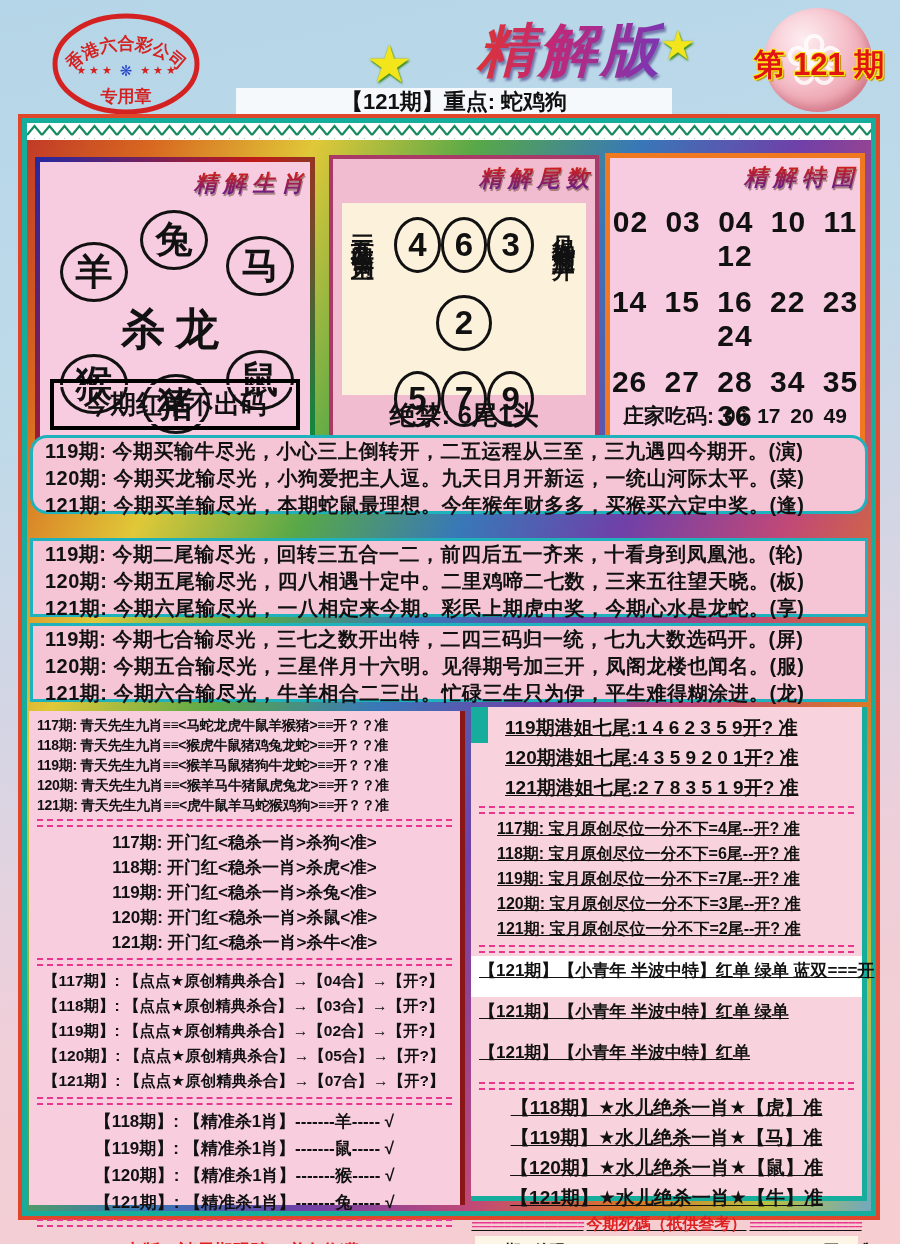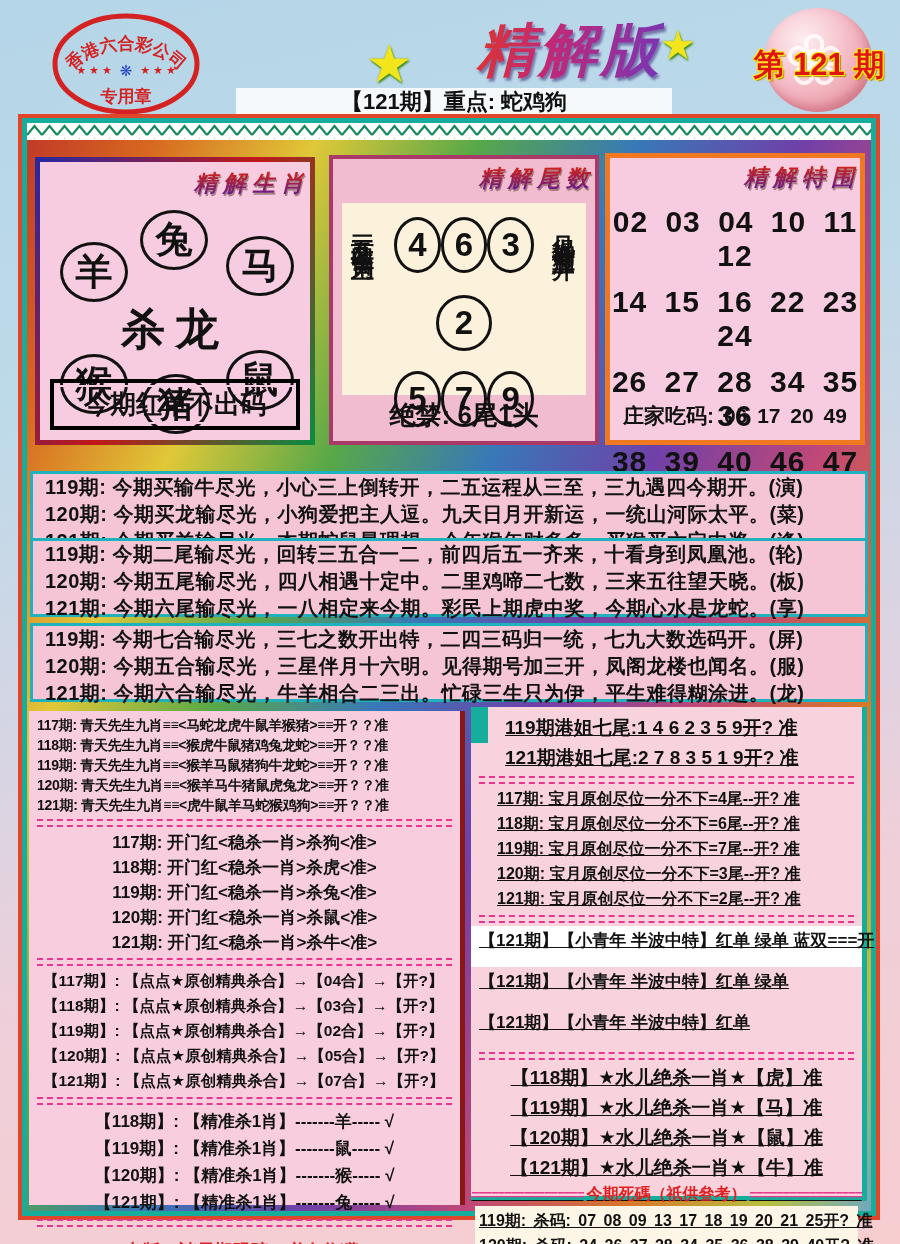--- a/index.html
+++ b/index.html
@@ -155,21 +155,21 @@
         <div class="box-title" style="margin-top:4px;">精解特围</div>
         <div>
             <div class="num-row">02 03 04 10 11 12</div>
             <div class="num-row">14 15 16 22 23 24</div>
             <div class="num-row">26 27 28 34 35 36</div>
             <div class="num-row">38 39 40 46 47 48</div>
           </div>
         <div class="spec-foot">庄家吃码: 06 17 20 49</div>
       </div>
 
-      <div class="abs poem" style="top:348px;">
+      <div class="abs poem" style="top:312px;border-radius:17px;">
           <div class="poem-row">119期: 今期买输牛尽光，小心三上倒转开，二五运程从三至，三九遇四今期开。(演)</div>
           <div class="poem-row">120期: 今期买龙输尽光，小狗爱把主人逗。九天日月开新运，一统山河际太平。(菜)</div>
           <div class="poem-row">121期: 今期买羊输尽光，本期蛇鼠最理想。今年猴年财多多，买猴买六定中奖。(逢)</div>
         </div>
       <div class="abs poem" style="top:415px;">
           <div class="poem-row">119期: 今期二尾输尽光，回转三五合一二，前四后五一齐来，十看身到凤凰池。(轮)</div>
           <div class="poem-row">120期: 今期五尾输尽光，四八相遇十定中。二里鸡啼二七数，三来五往望天晓。(板)</div>
           <div class="poem-row">121期: 今期六尾输尽光，一八相定来今期。彩民上期虎中奖，今期心水是龙蛇。(享)</div>
         </div>
       <div class="abs poem" style="top:500px;">
@@ -210,20 +210,21 @@
             <div class="l4-row">【121期】: 【精准杀1肖】-------兔----- √</div>
           </div>
         <div class="sep"></div>
         <div class="lp-footer">出版，請長期跟踪，必有收獲!</div>
       </div>
 
       <div class="abs rpanel">
         <div class="abs teal-tab"></div>
         <div>
             <div class="r1-row">119期港姐七尾:1 4 6 2 3 5 9开? 准</div>
+            <div class="r1-row">120期港姐七尾:4 3 5 9 2 0 1开? 准</div>
             <div class="r1-row">121期港姐七尾:2 7 8 3 5 1 9开? 准</div>
           </div>
         <div class="sep"></div>
         <div>
             <div class="r2-row">117期: 宝月原创尽位一分不下=4尾--开? 准</div>
             <div class="r2-row">118期: 宝月原创尽位一分不下=6尾--开? 准</div>
             <div class="r2-row">119期: 宝月原创尽位一分不下=7尾--开? 准</div>
             <div class="r2-row">120期: 宝月原创尽位一分不下=3尾--开? 准</div>
             <div class="r2-row">121期: 宝月原创尽位一分不下=2尾--开? 准</div>
           </div>

